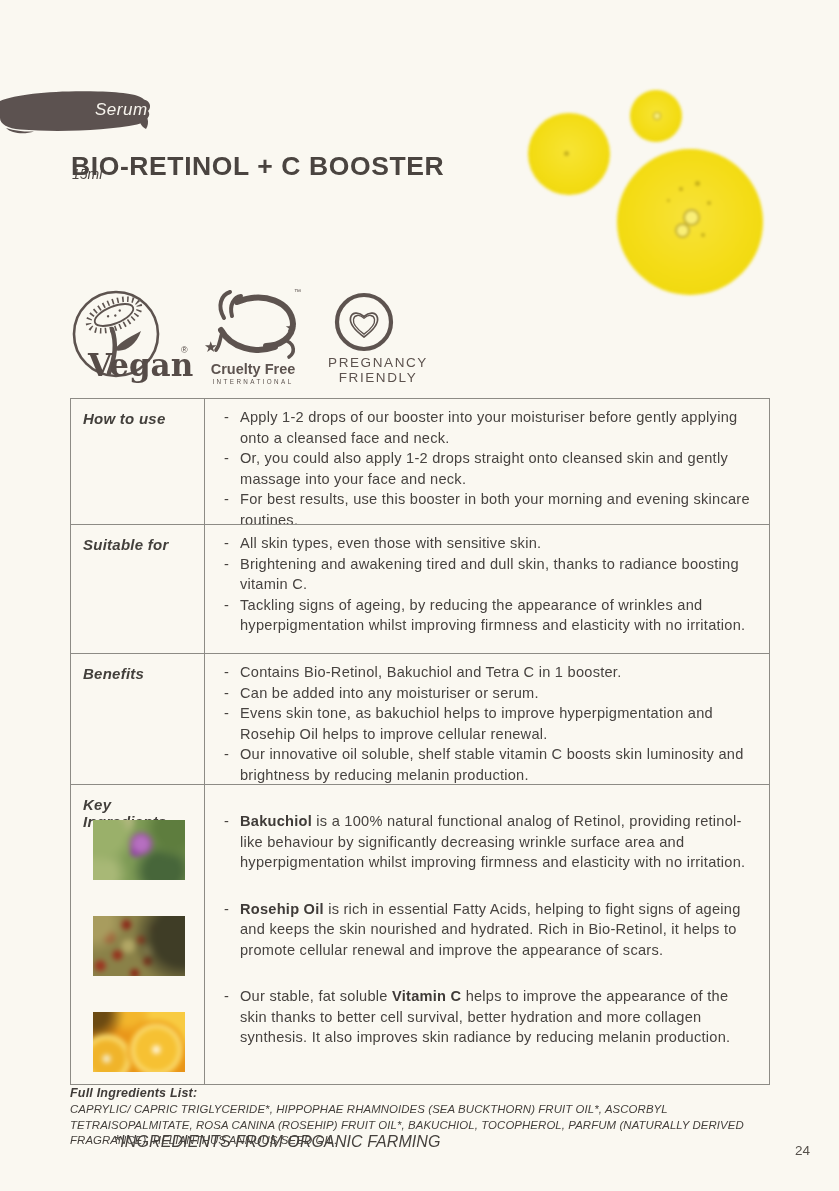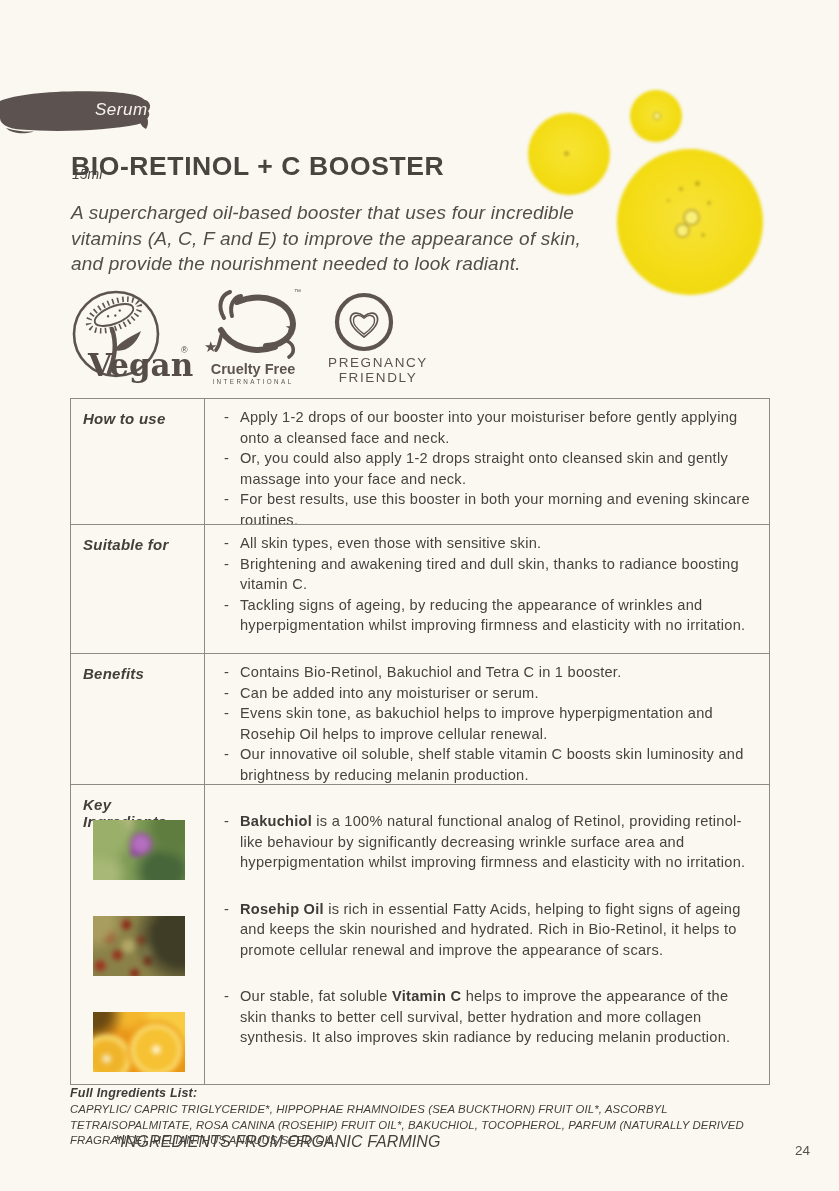--- a/index.html
+++ b/index.html
@@ -150,21 +150,20 @@
     <svg width="160" height="50" viewBox="0 0 160 50">
       <path fill="#5C5250" d="M0,13 C18,6 52,2.5 98,3.5 C124,4 141,7 144,11.5 C150,13 152,19 148,23 C152,27.5 146,34 137,36.5 C108,42.5 58,44.5 20,41.5 C8,40.5 0,36 0,30 Z"></path>
       <path fill="#5C5250" d="M141,25 c7,2.5 9,9 5,16 c-6,-3 -8,-9 -5,-16 z"></path>
       <path fill="#5C5250" d="M6,40 c10,3 20,4 28,3.5 c-9,3 -22,2.5 -28,-3.5 z"></path>
     </svg>
   </div>
   <div class="serum-label">Serum</div>
 
   <div class="title">BIO-RETINOL + C BOOSTER</div>
   <div class="volume">15ml</div>
-  <div class="desc">A supercharged oil-based booster that uses four incredible vitamins (A, C, F and E) to improve the appearance of skin, and provide the nourishment needed to look radiant.</div>
 
   <div class="droplet medium">
       <div class="dot dm"></div>
     </div>
   <div class="droplet small">
       <div class="dot ds"></div>
     </div>
   <div class="droplet large">
     <div class="bubble b1"></div>
     <div class="bubble b2"></div>

